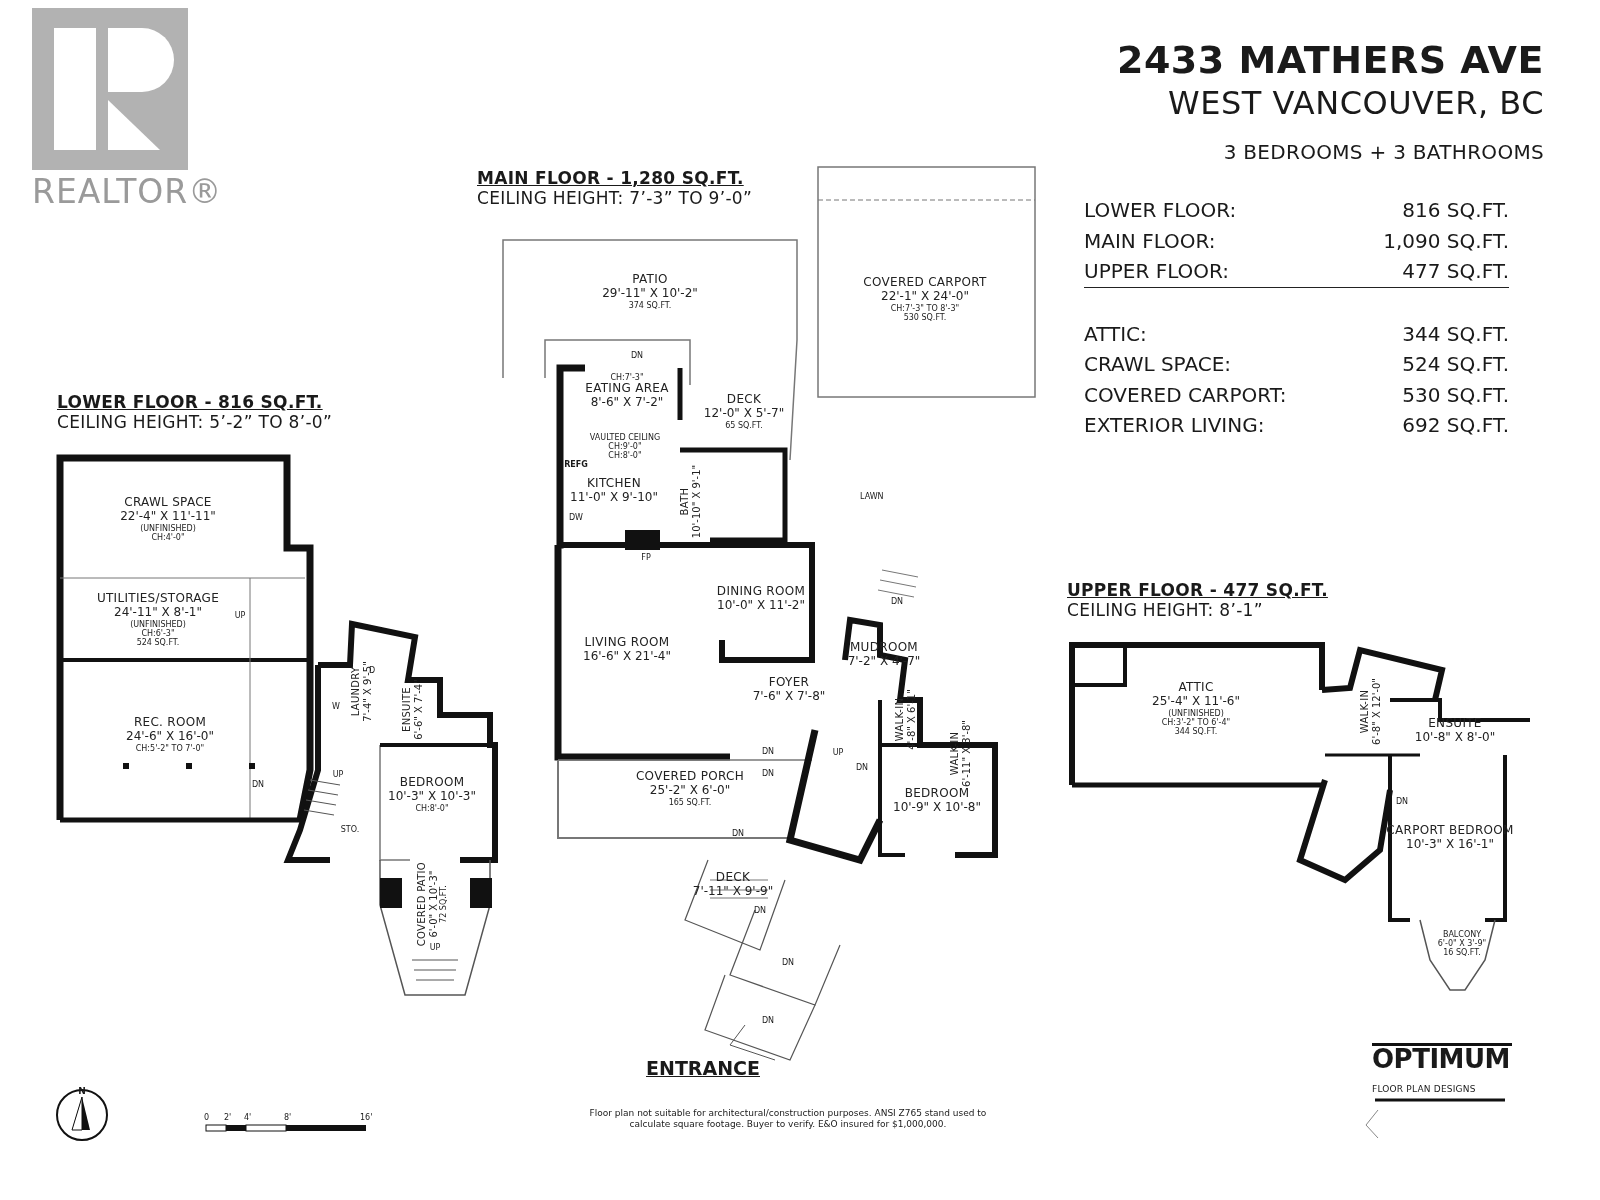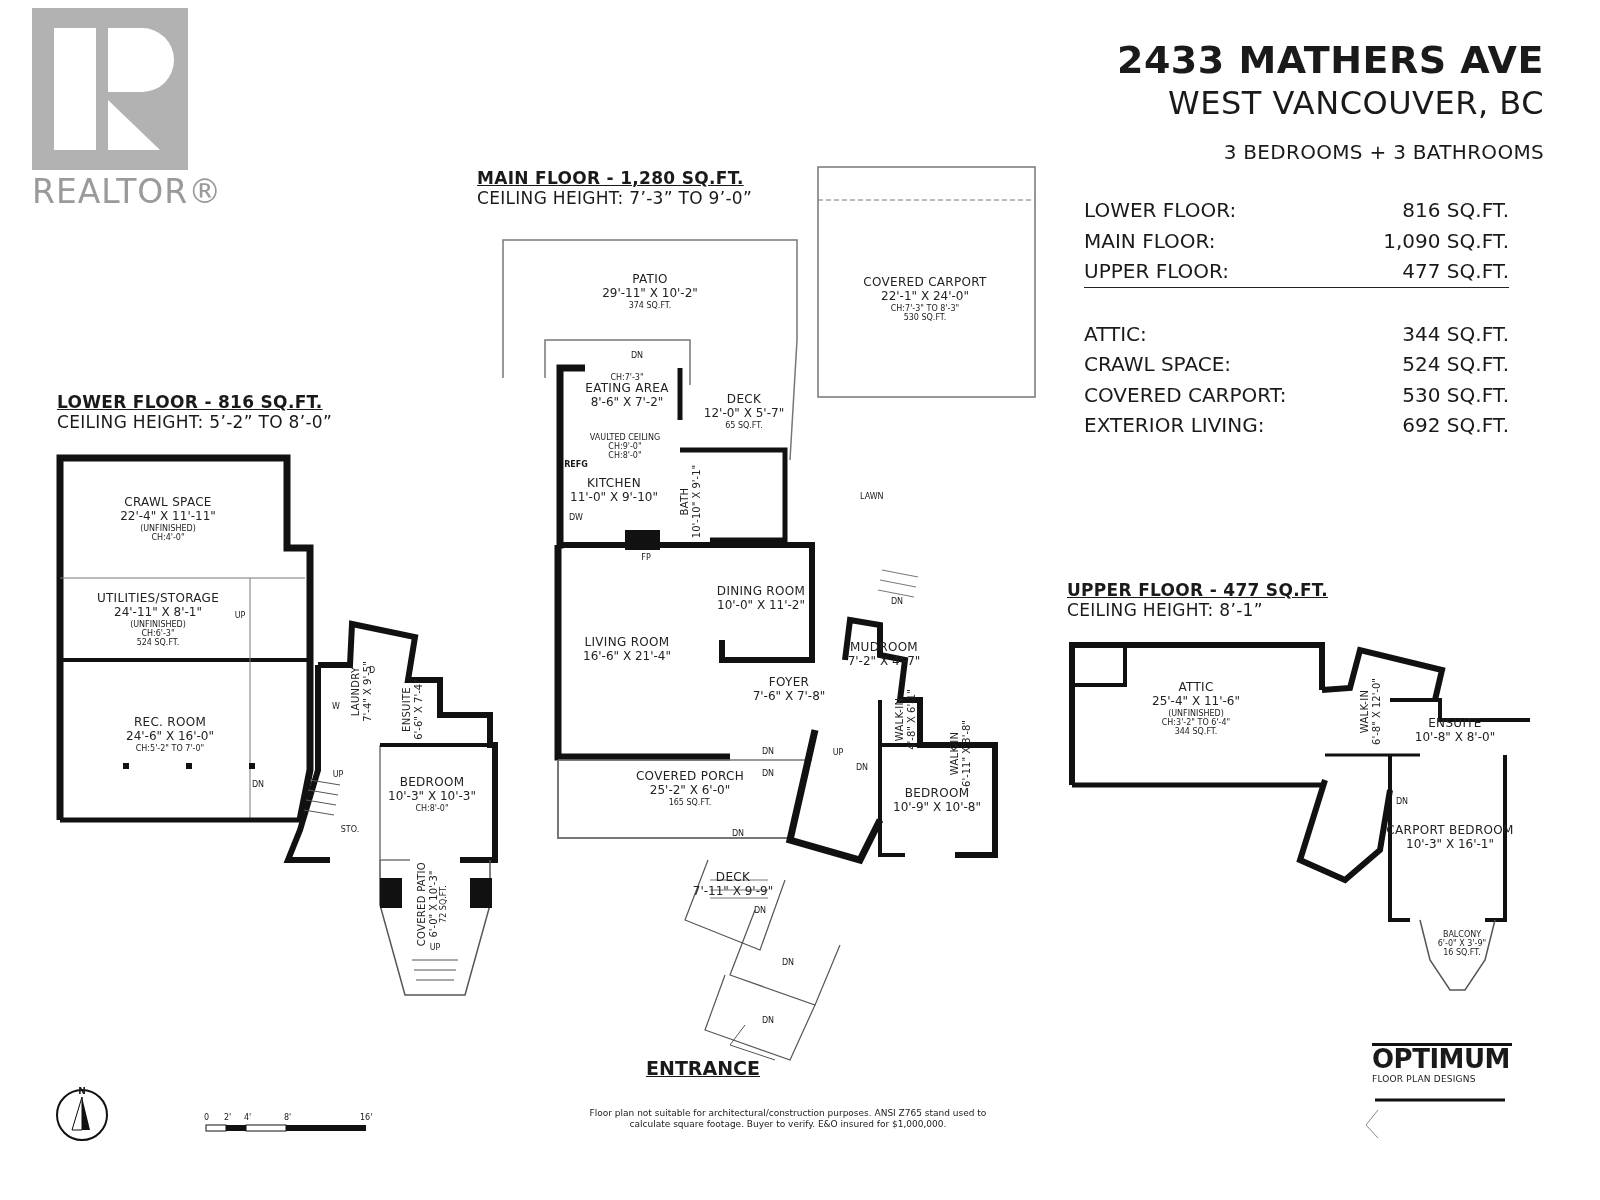--- a/index.html
+++ b/index.html
@@ -23,21 +23,21 @@
   .sqft .row.u { border-bottom:1.5px solid #222; }
   .sqft .row.b { font-weight:bold; }
   .sqft .gap { height:31px; }
   .realtor { position:absolute; left:32px; top:8px; width:156px; }
   .realtor .box { width:156px; height:162px; background:#b2b2b2; position:relative; }
   .realtor .word { font-family:"DejaVu Sans", sans-serif; font-size:33px; color:#9a9a9a; letter-spacing:1px; margin-top:2px; }
   .entrance { position:absolute; left:646px; top:1057px; font-family:"DejaVu Sans", sans-serif; font-weight:bold; font-size:19px; text-decoration:underline; }
   .disclaimer { position:absolute; left:588px; top:1108px; width:400px; text-align:center; font-family:"DejaVu Sans", sans-serif; font-size:9px; line-height:1.25; }
   .optimum { position:absolute; left:1372px; top:1043px; width:140px; font-family:"DejaVu Sans", sans-serif; }
   .optimum .o { font-weight:bold; font-size:26px; letter-spacing:-0.5px; border-top:3px solid #111; padding-top:0px; line-height:26px; }
-  .optimum .s { font-size:9px; letter-spacing:0.2px; margin-top:2px; }
+  .optimum .s { font-size:9px; letter-spacing:0.2px; margin-top:12px; }
   .scale-labels span { position:absolute; font-size:8px; font-family:"DejaVu Sans", sans-serif; }
   .lawn { position:absolute; font-size:8px; font-family:"DejaVu Sans", sans-serif; }
   .tag { position:absolute; font-size:8px; font-family:"DejaVu Sans", sans-serif; transform:translateX(-50%); }
 </style>
 </head>
 <body>
 
 <div class="realtor">
   <div class="box">
     <svg width="156" height="162" viewBox="0 0 156 162">

